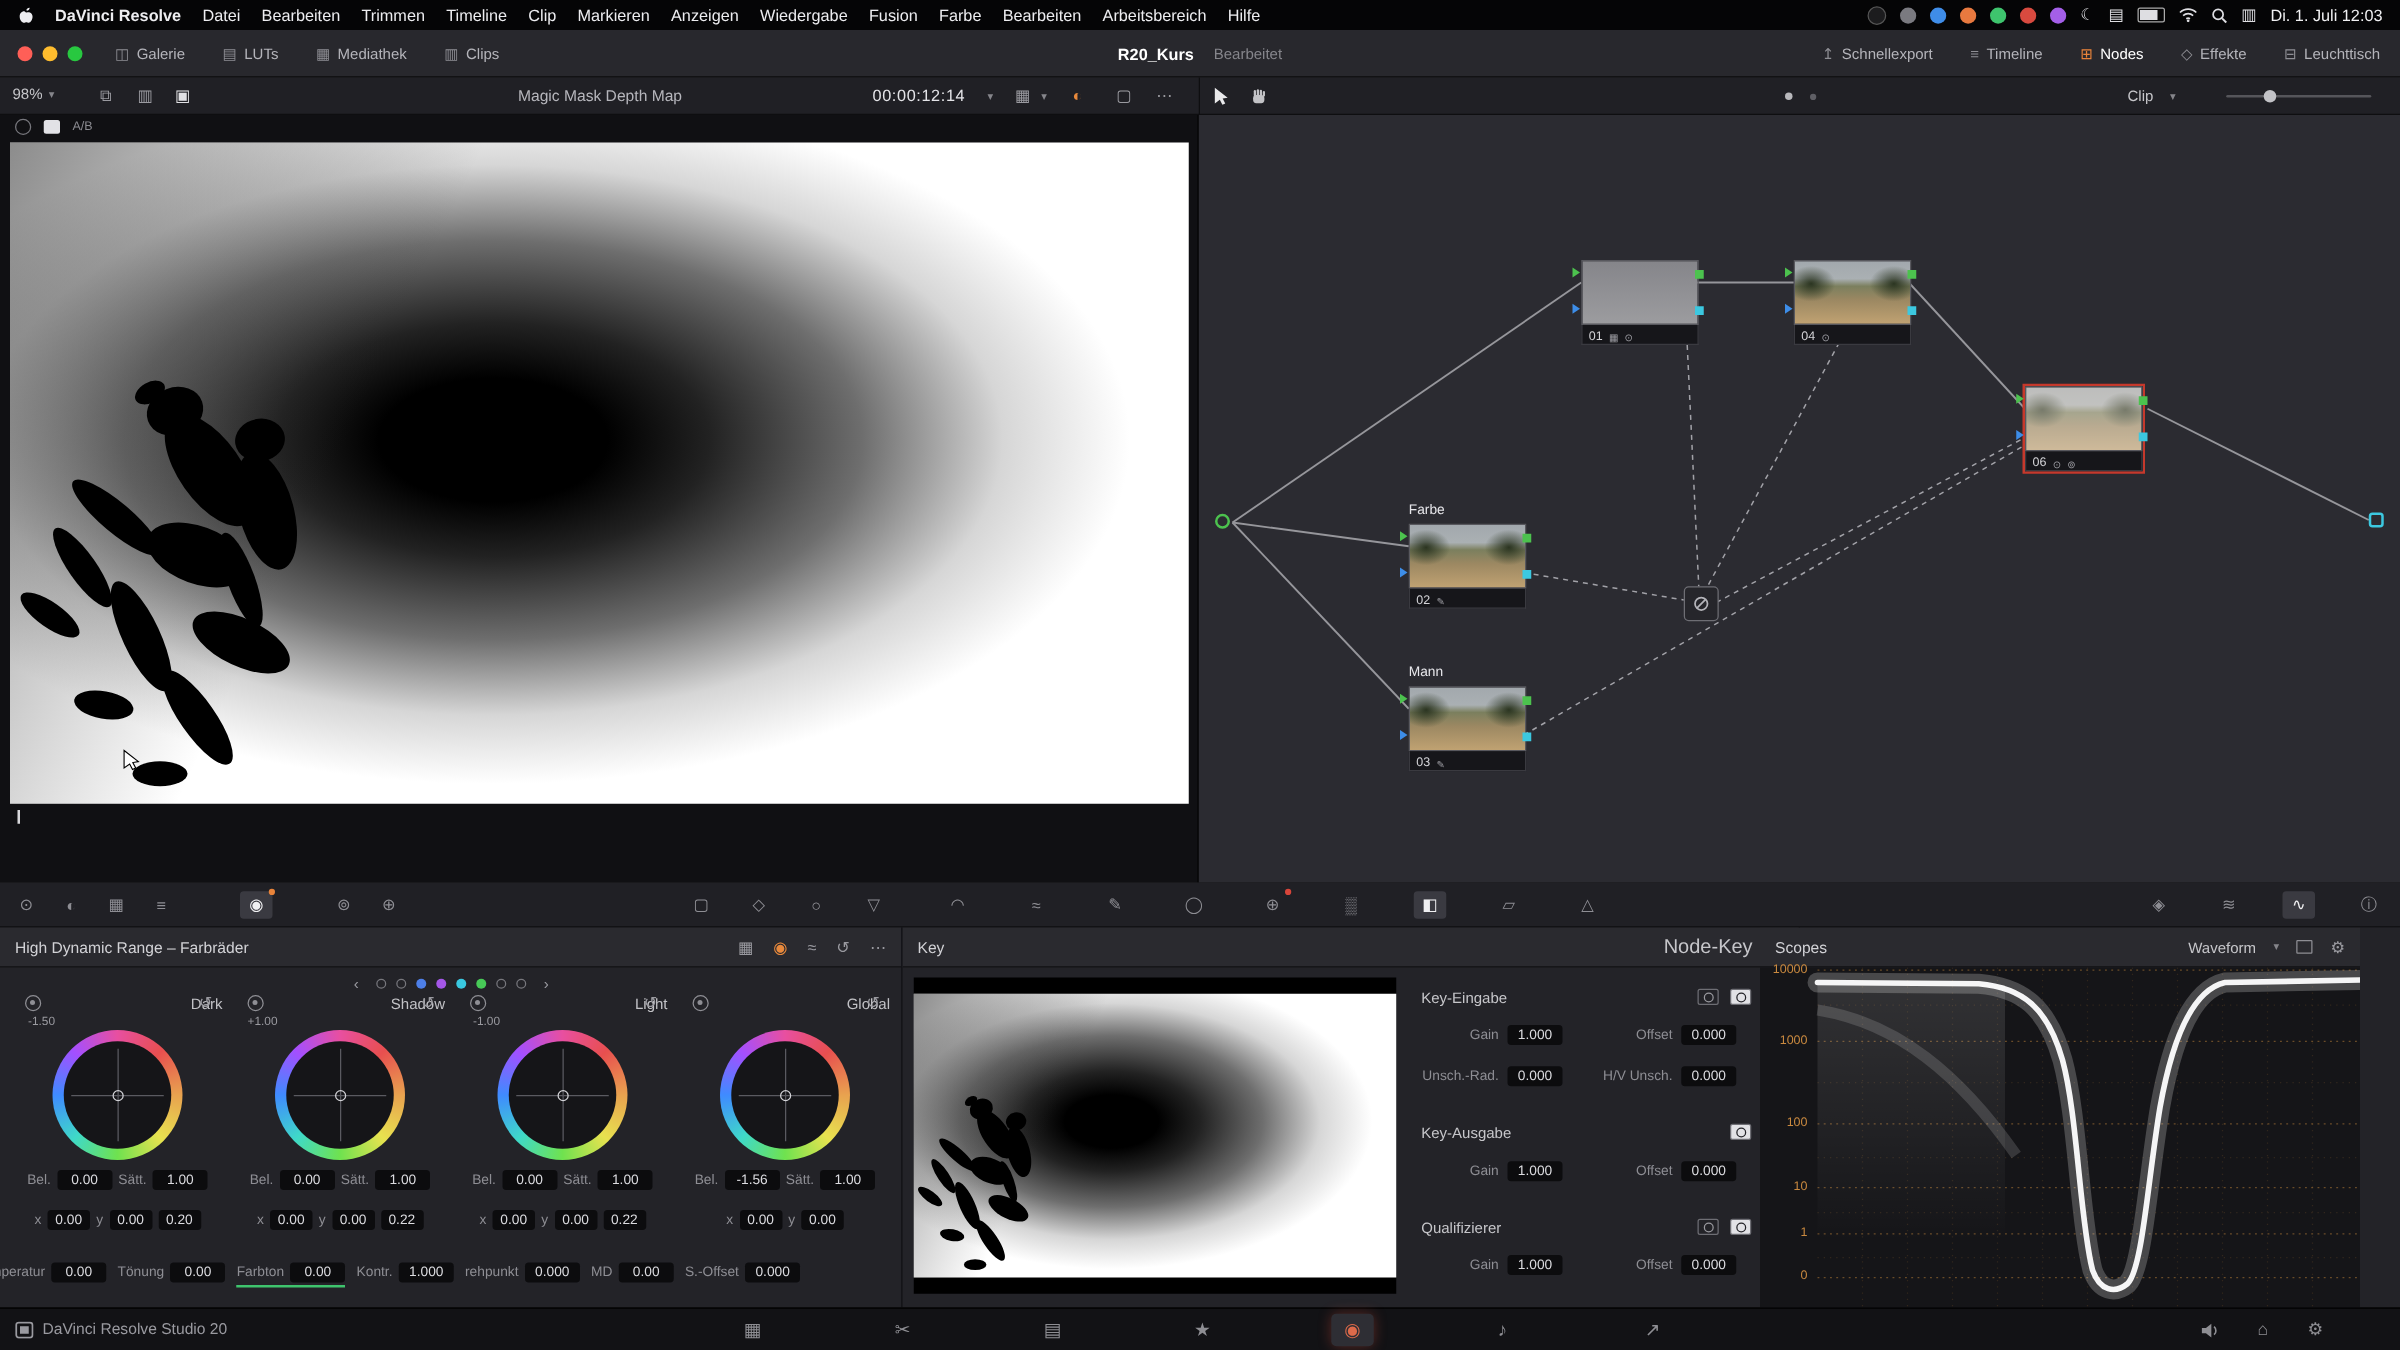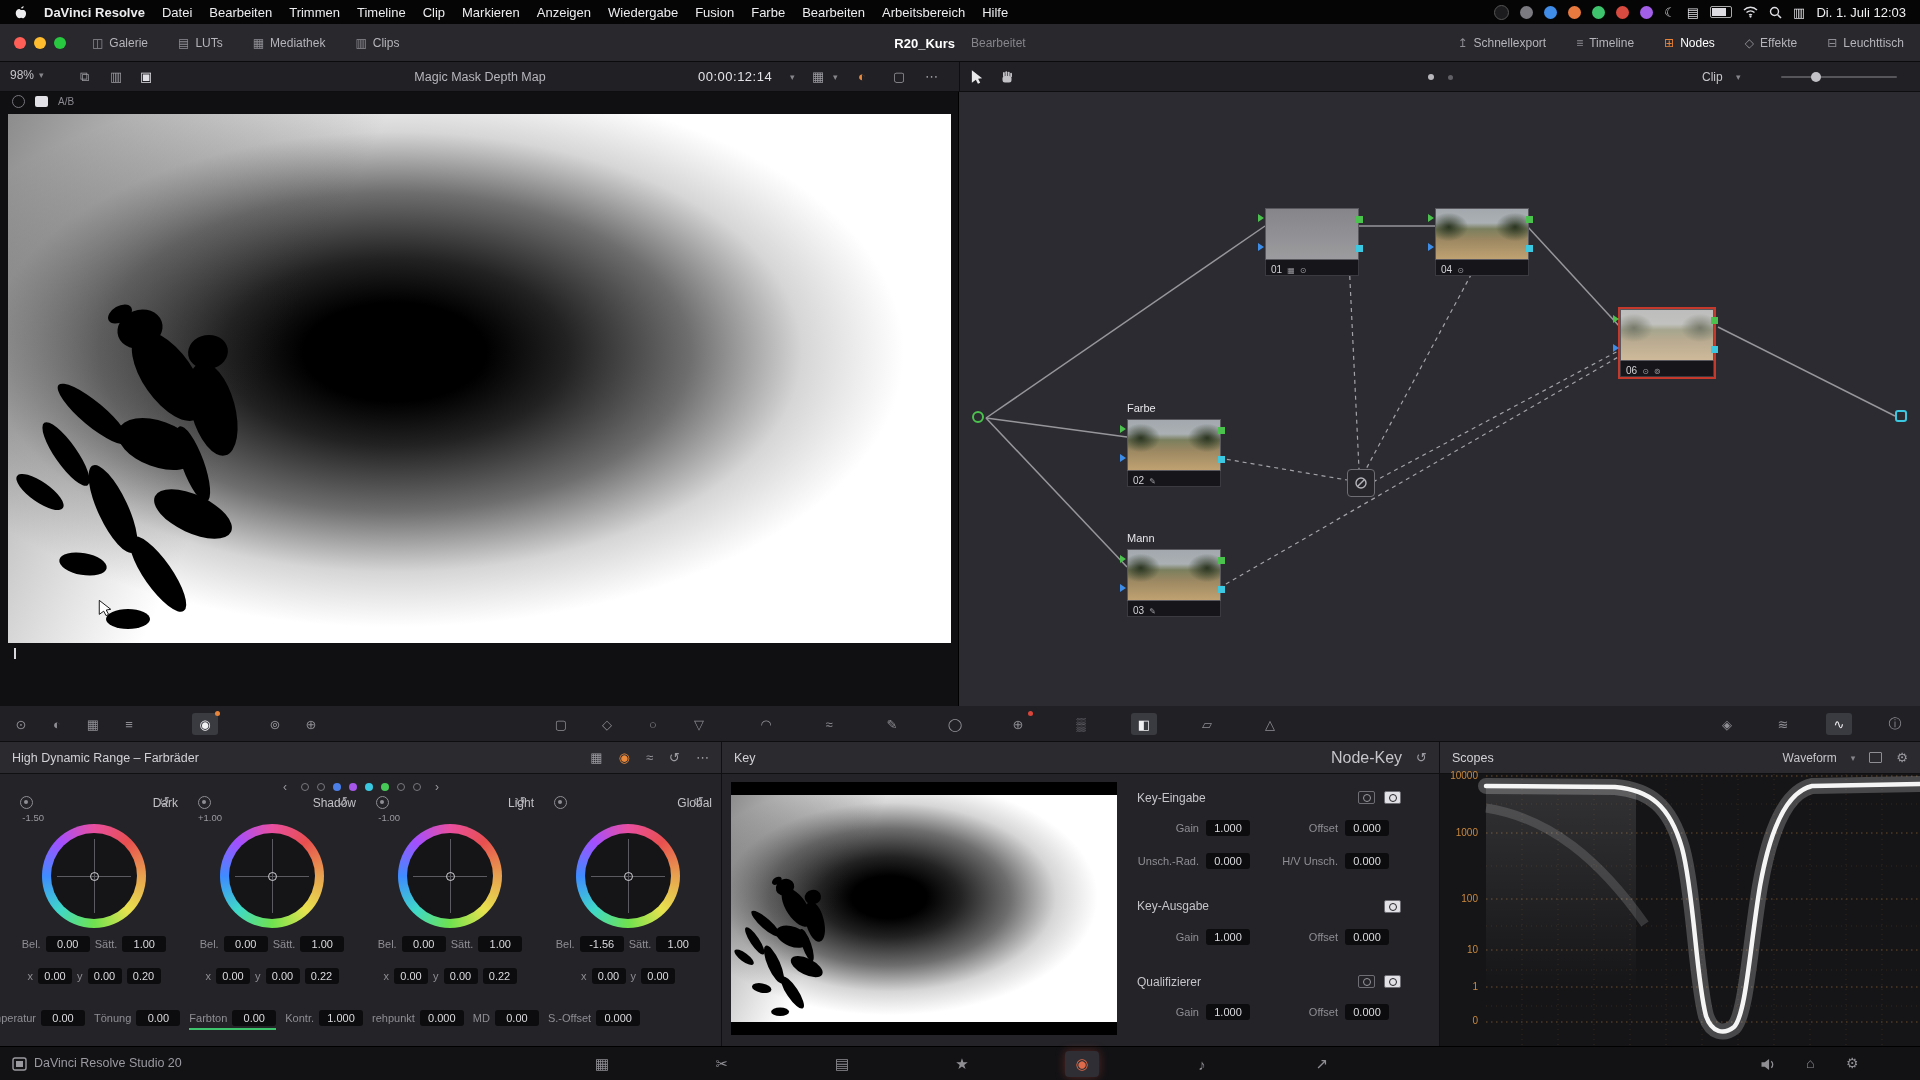--- a/index.html
+++ b/index.html
@@ -653,21 +653,21 @@
           <span class="lbl">Gain</span>
           <span class="vbox">1.000</span>
         </span>
       <span class="kpair">
           <span class="lbl">Offset</span>
           <span class="vbox">0.000</span>
         </span>
     </div>
   </div>
 
-  <div class="panel" style="left:1440px;width:480px">
+  <div class="panel" style="left:1408px;width:480px">
     <div class="phead">
       <span>Scopes</span>
       <span style="margin-left:auto;display:flex;gap:14px;align-items:center">
         <span style="font-size:12px;color:#c6c6ca">Waveform</span>
         <span class="chev">▾</span>
         <span class="expandico"></span>
         <span class="tico">⚙</span>
       </span>
     </div>
     <div class="abs" style="left:0;top:32px;width:480px;height:272px;background:#151518">

